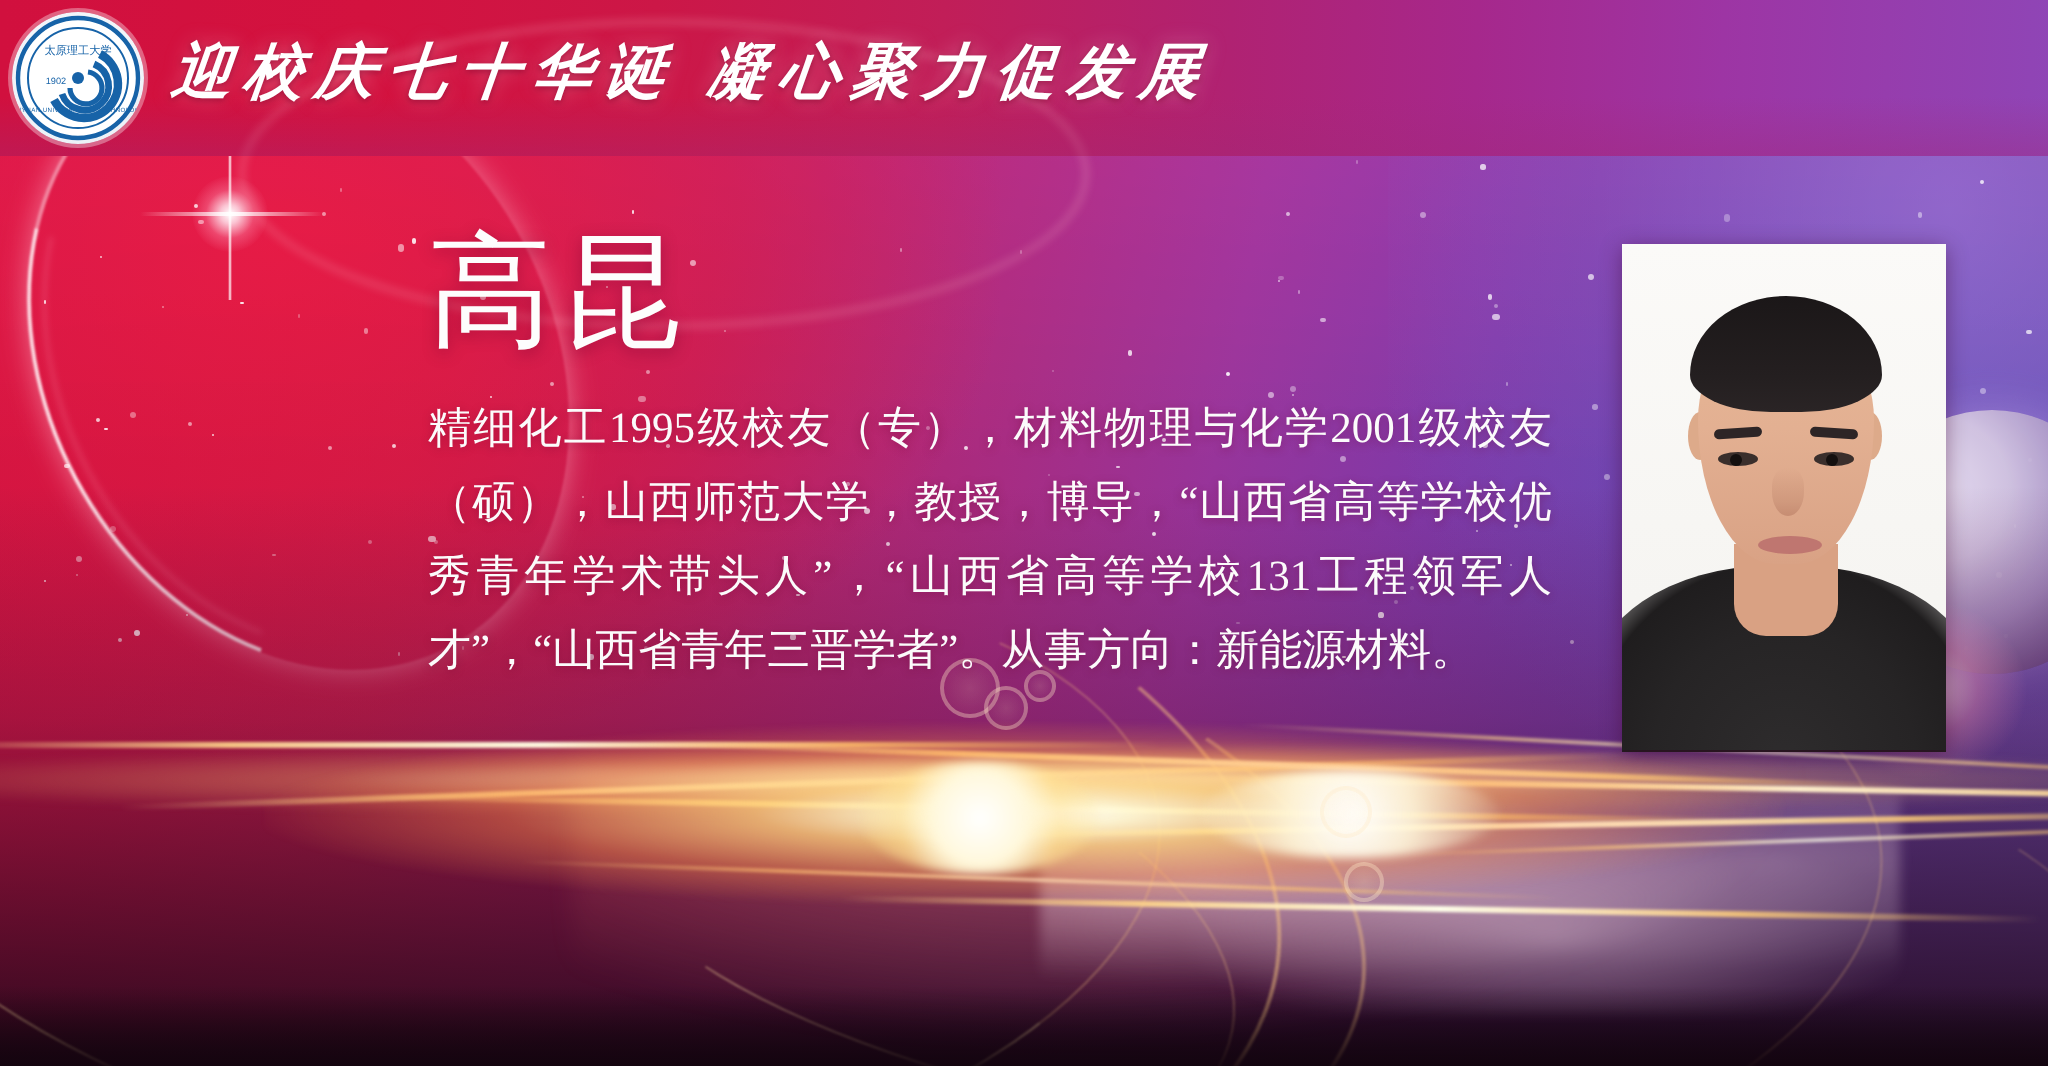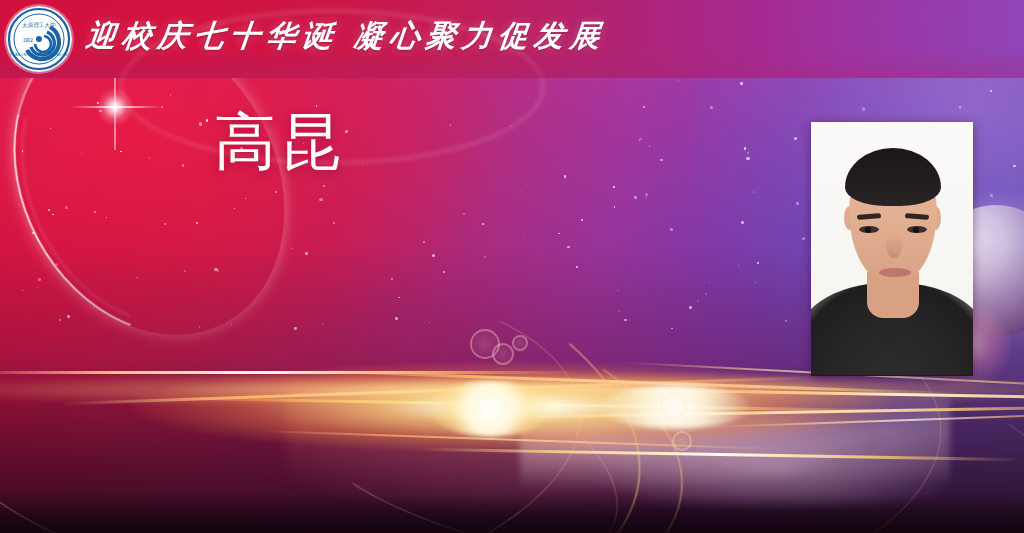--- a/index.html
+++ b/index.html
@@ -267,21 +267,21 @@
     transform: skewX(-6deg);
   }
   .banner-title .gap { display: inline-block; width: 16px; }
 
   
   .content { position: absolute; inset: 0; z-index: 6; }
 
   .person-name {
     position: absolute;
     left: 214px; top: 113px;
-    font-family: Liberation Mono, monospace;
+    font-family: Liberation Sans, sans-serif;
     font-size: 62px;
     line-height: 68px;
     color: #fdfdfd;
     letter-spacing: 4px;
     text-shadow: 0 2px 8px rgba(110,0,45,.45);
     white-space: nowrap;
   }
 
   .person-bio {
     position: absolute;
@@ -675,20 +675,21 @@
       </svg>
     </div>
 
     <div class="banner-title">
       <span>迎校庆七十华诞</span><span class="gap"></span><span>凝心聚力促发展</span>
     </div>
   </div>
 
   <div class="content">
     <div class="person-name">高昆</div>
+    <div class="person-bio">精细化工1995级校友（专），材料物理与化学2001级校友（硕），山西师范大学，教授，博导，“山西省高等学校优秀青年学术带头人”，“山西省高等学校131工程领军人才”，“山西省青年三晋学者”。从事方向：新能源材料。</div>
   </div>
 
   <div class="photo-shadow"></div>
 
   <div class="portrait-frame">
     <div class="portrait-photo">
       <div class="p-shoulders"></div>
       <div class="p-neck"></div>
       <div class="p-ear-l"></div>
       <div class="p-ear-r"></div>

